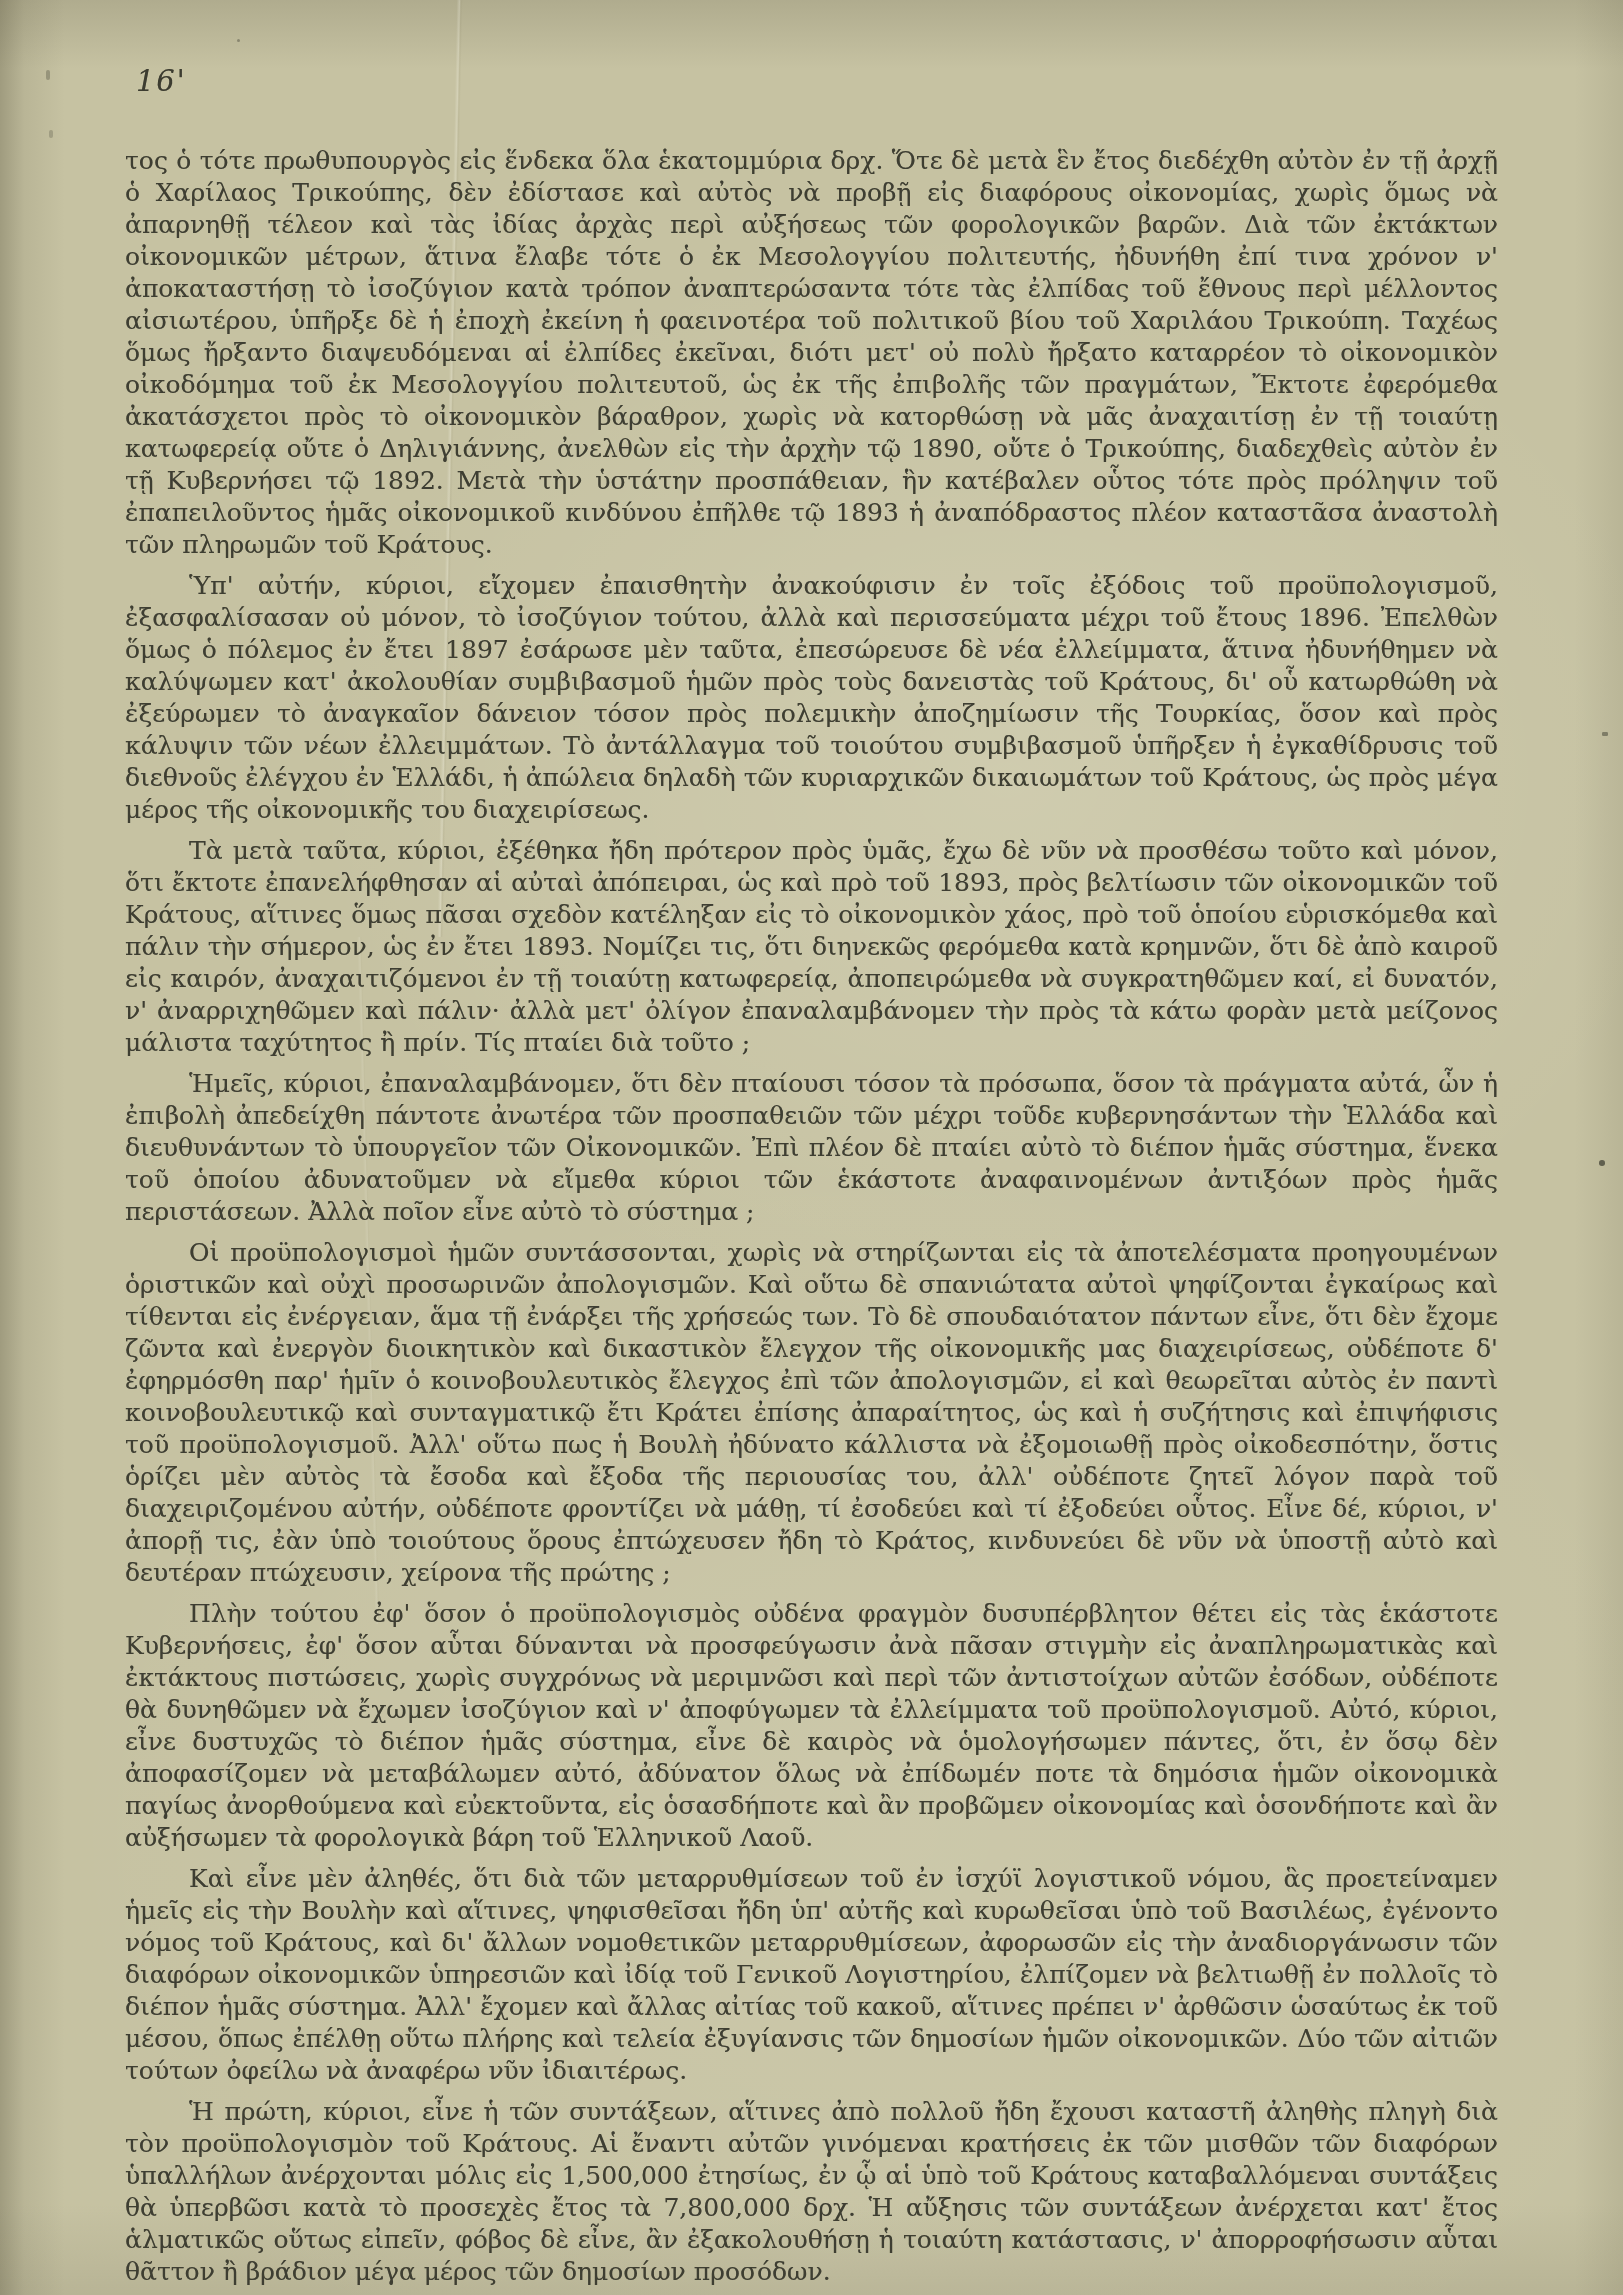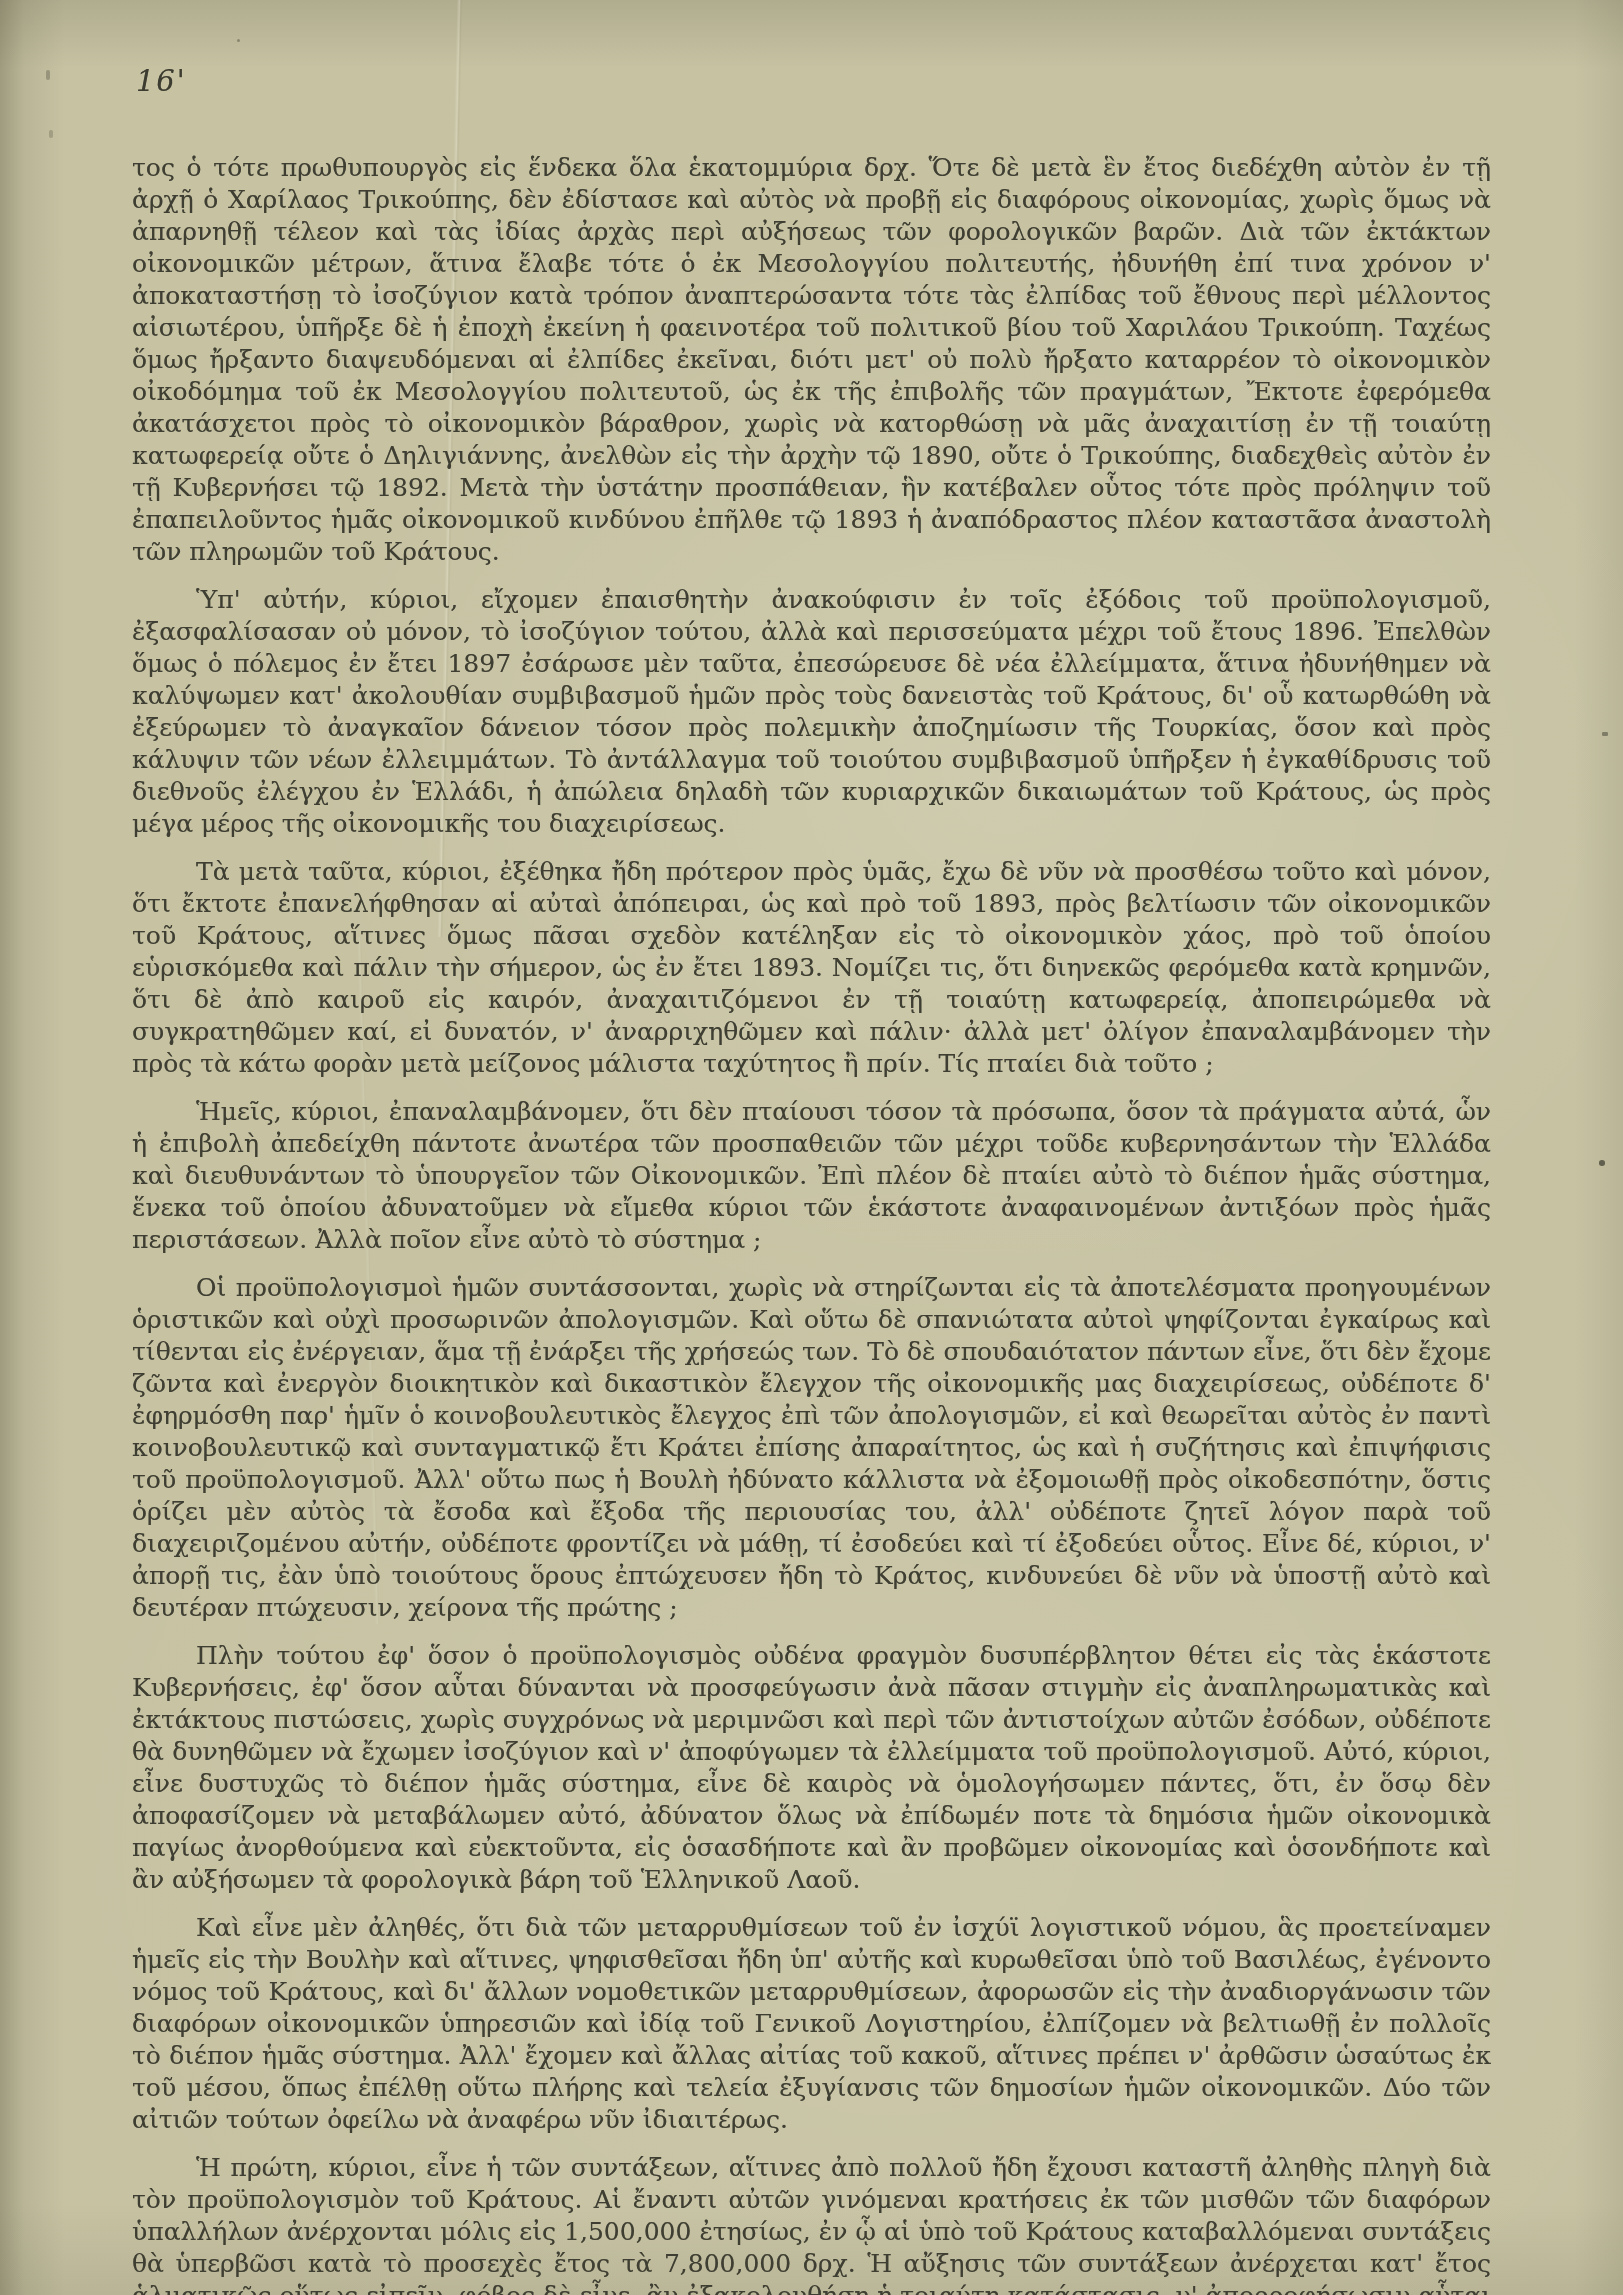--- a/index.html
+++ b/index.html
@@ -57,21 +57,21 @@
     left: 116px;
     top: 136px;
     width: 1391px;
     color: #3e3e32;
     font-size: 25px;
     line-height: 32px;
     text-align: justify;
     text-shadow: 0 0 0.6px rgba(62,62,50,0.45);
   }
   .text-block p {
-    margin: 16px;
+    margin: 9px;
     padding: 0;
     text-indent: 64px;
   }
   .text-block p.continuation {
     text-indent: 0;
   }
   .speck {
     position: absolute;
     background: #4a4a3c;
     border-radius: 50%;

